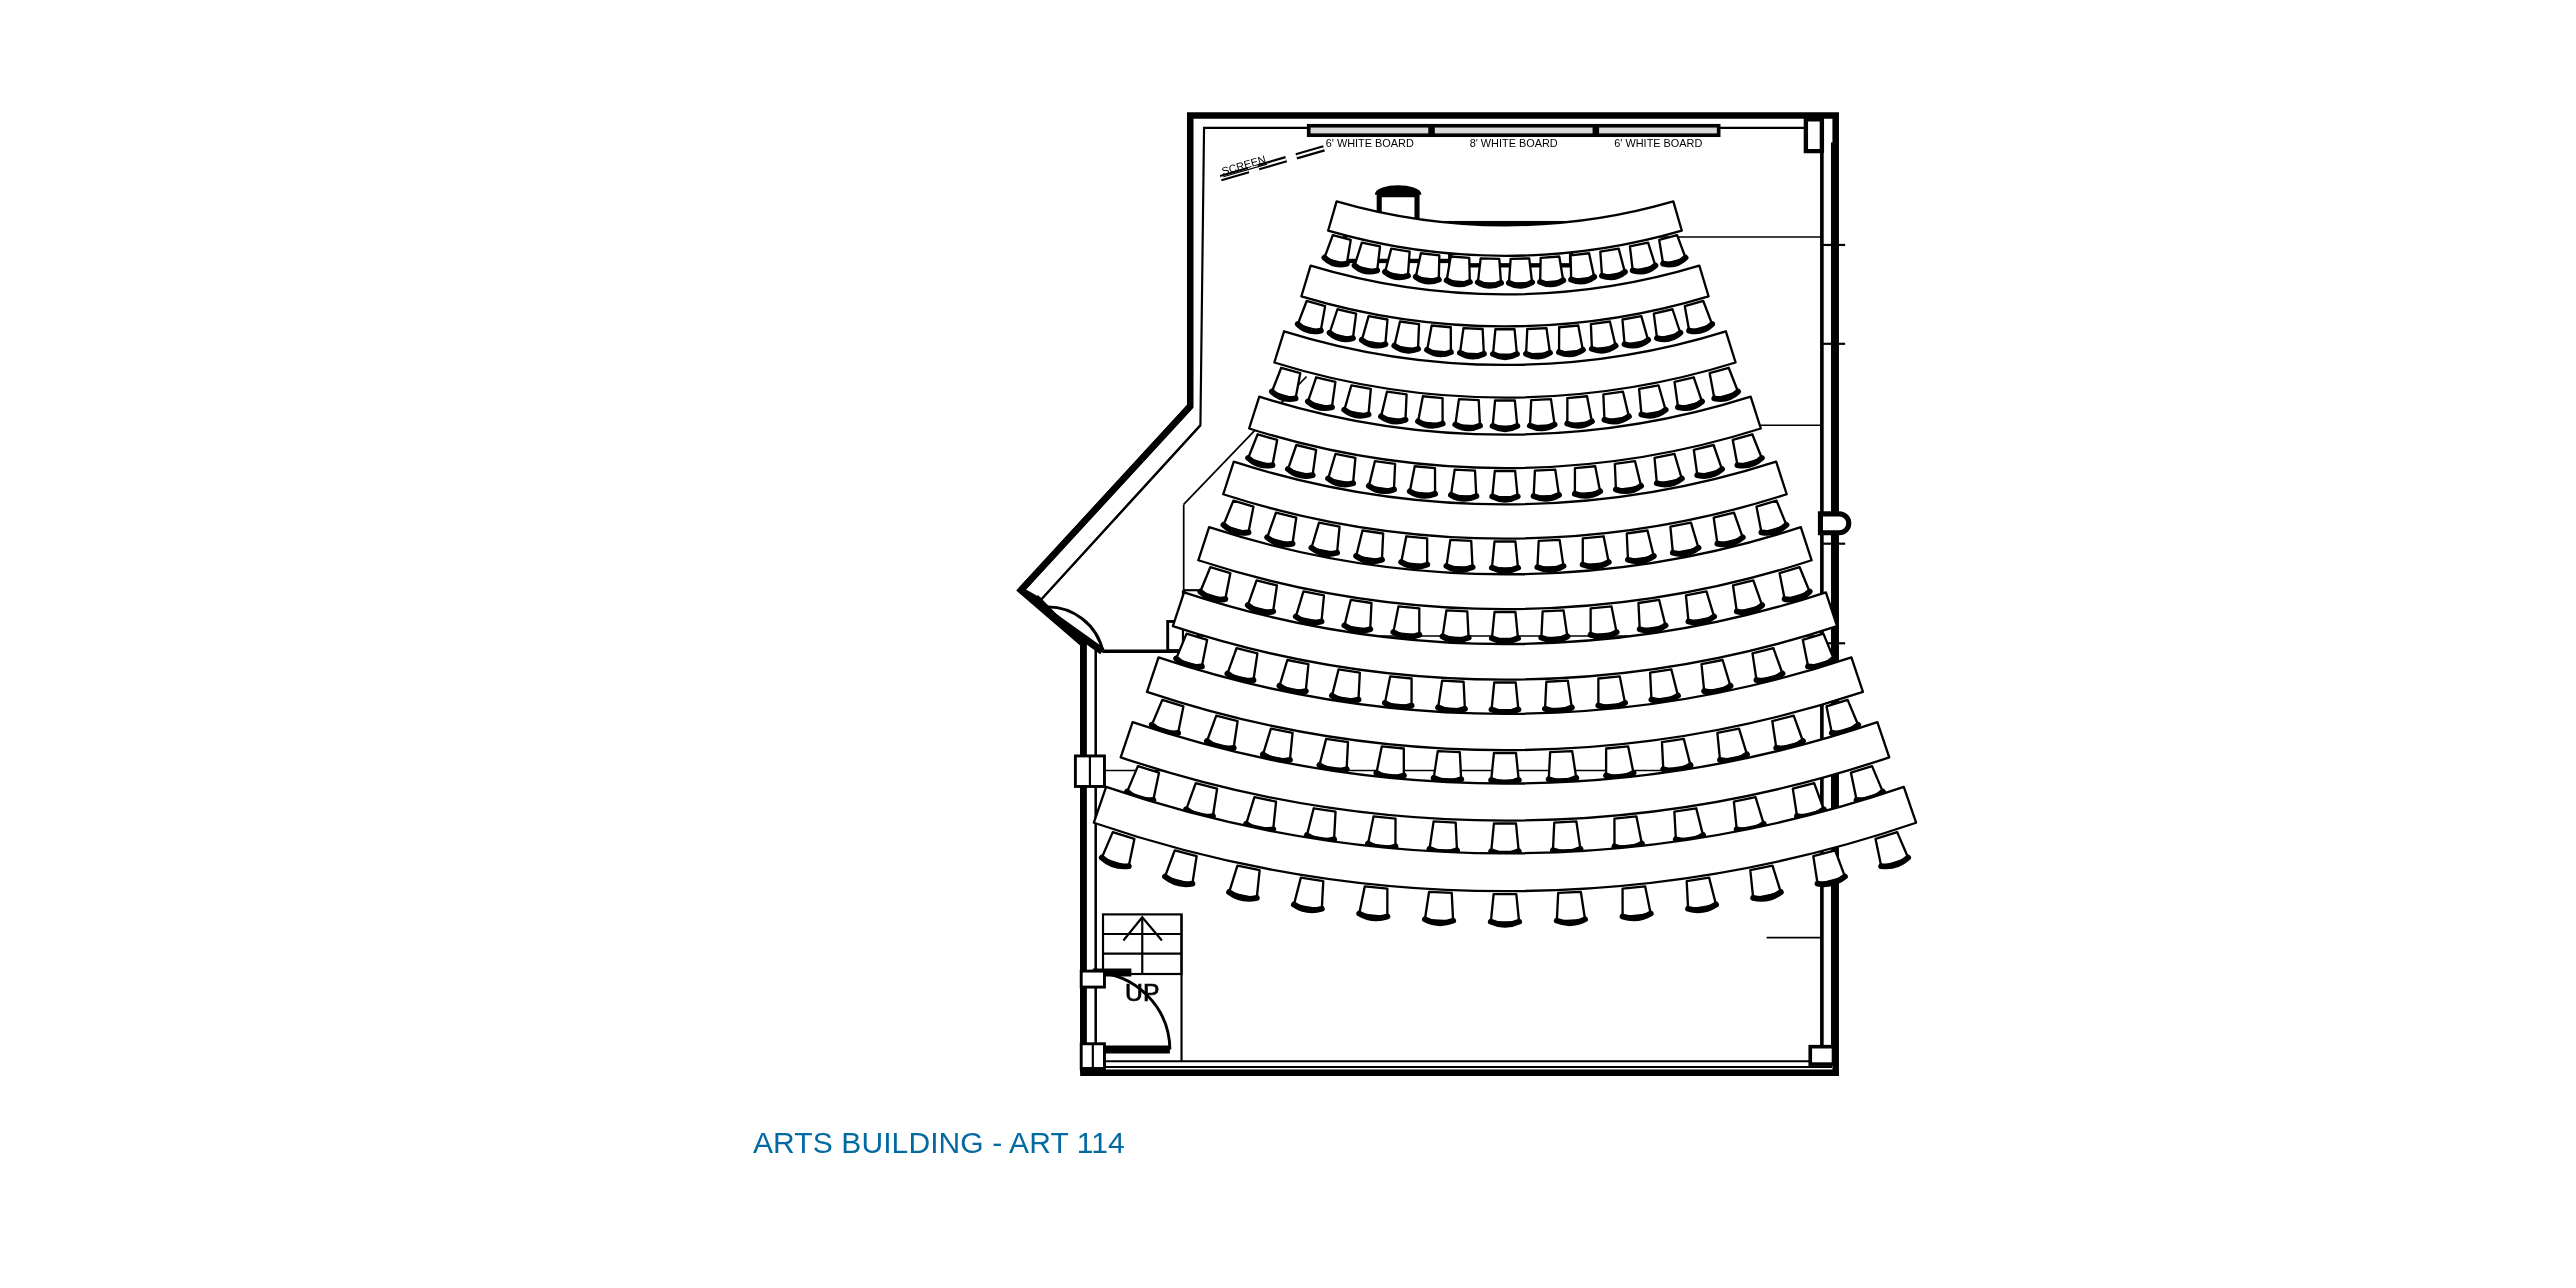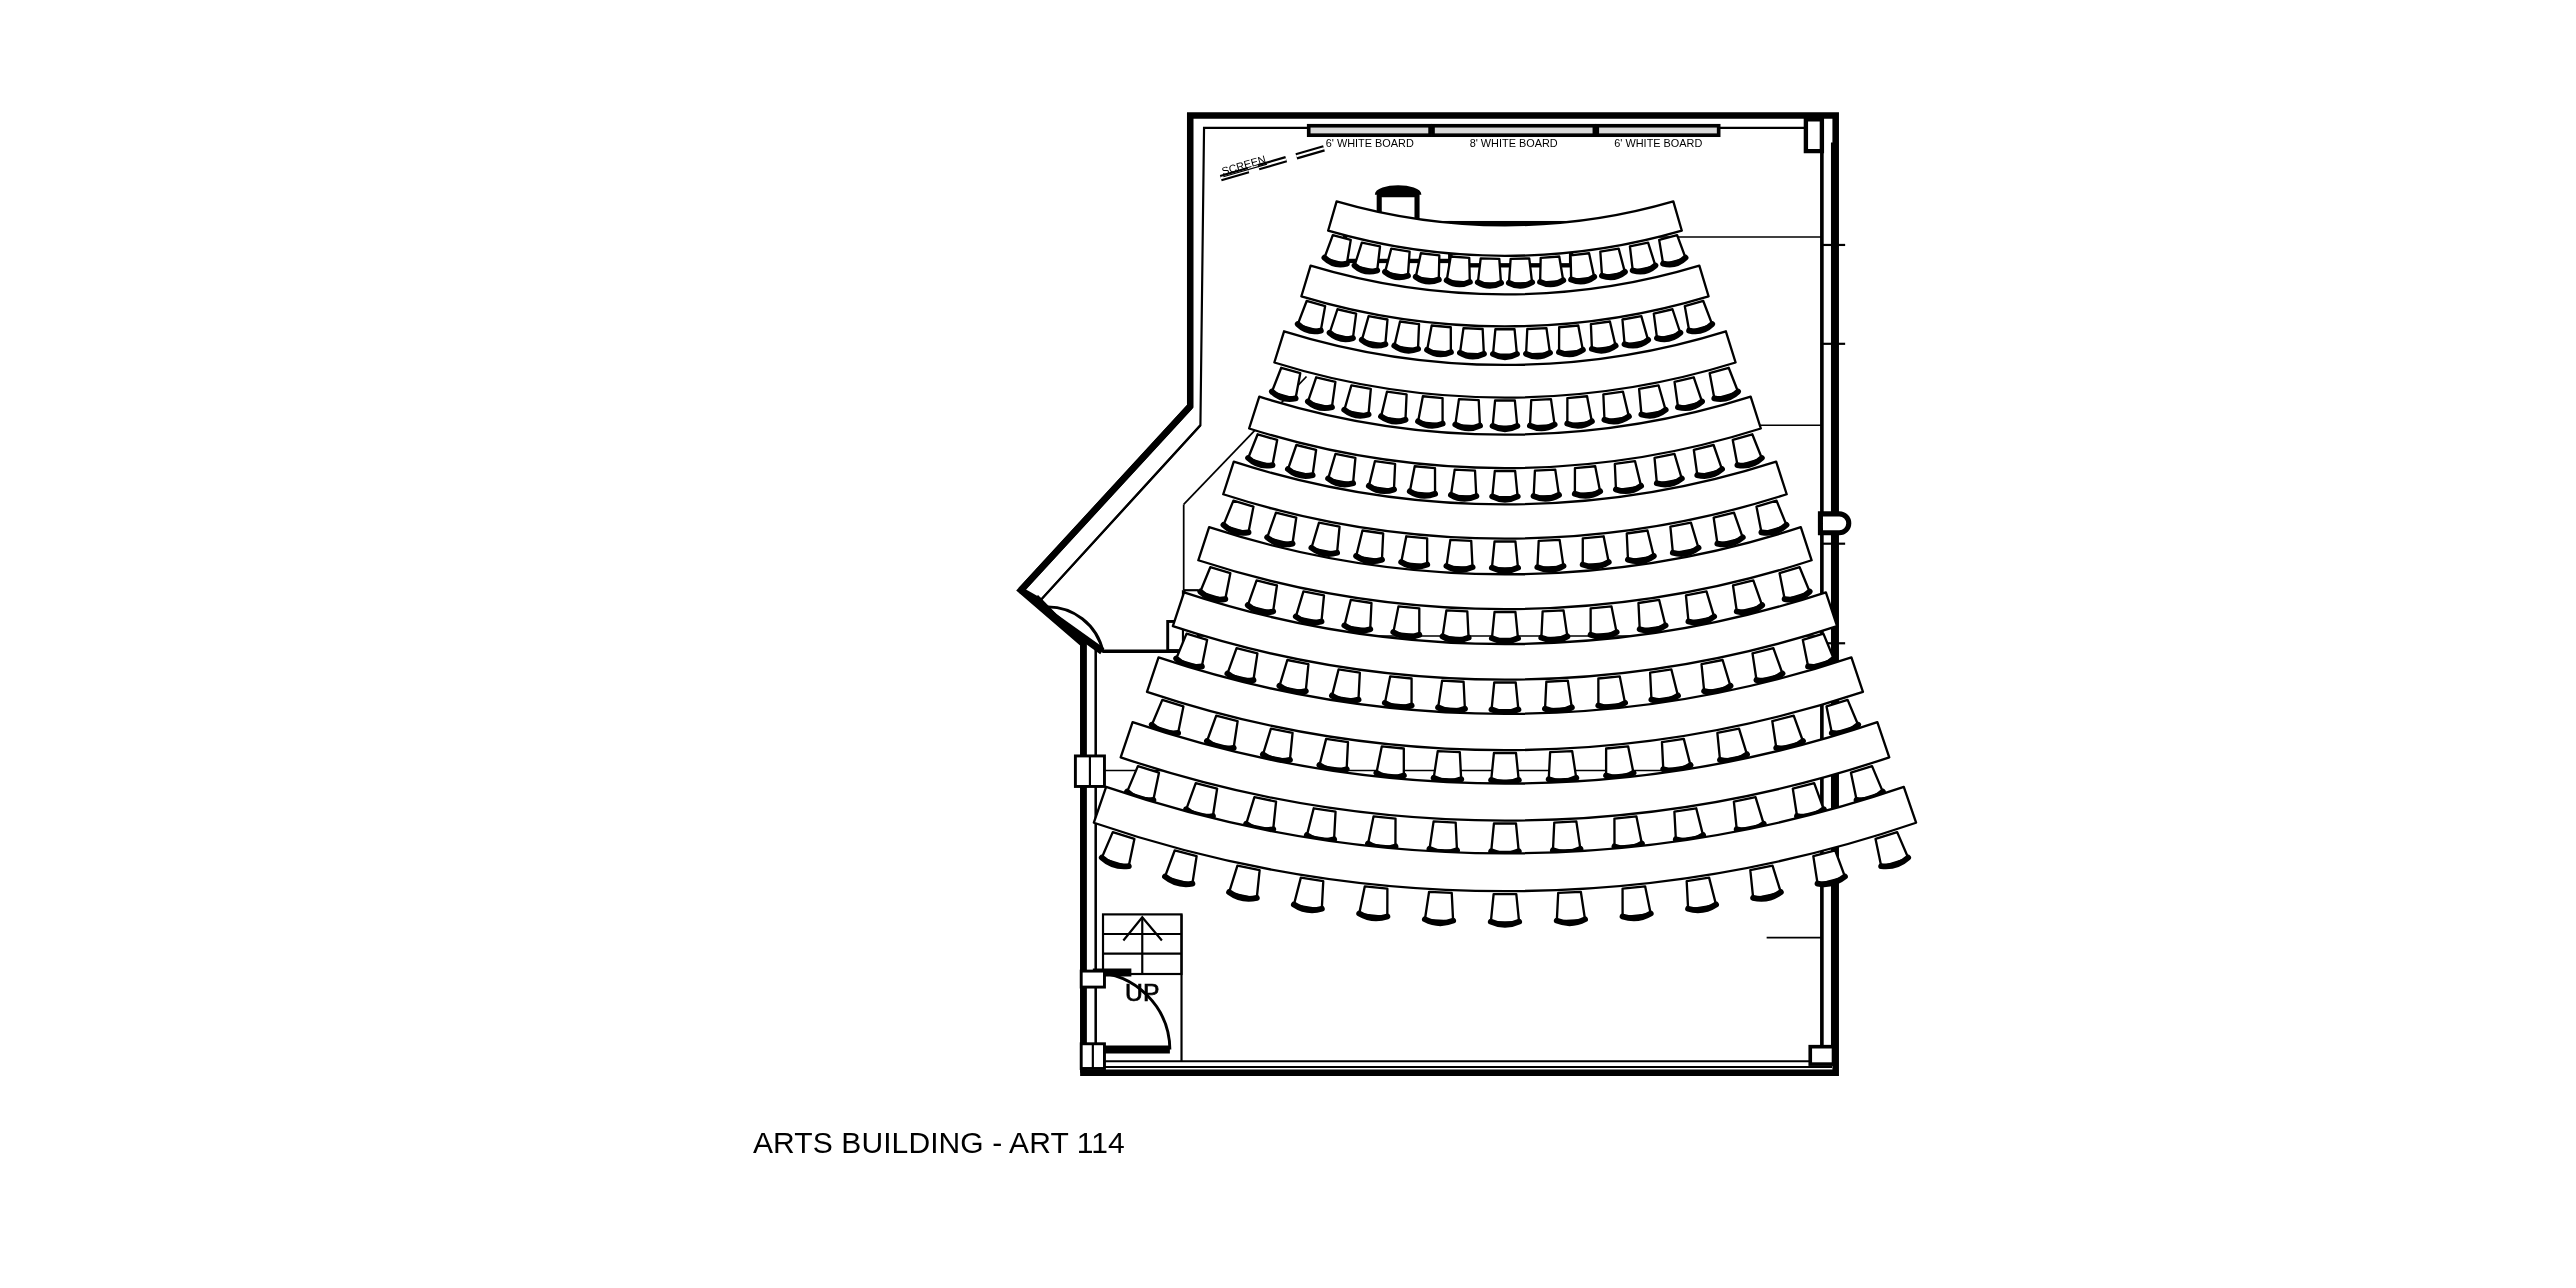--- a/index.html
+++ b/index.html
@@ -1,19 +1,19 @@
 <!DOCTYPE html>
 <html style="font-size:11.6px"><head>
 <meta charset="utf-8">
 <style>
   html,body{margin:0;padding:0;background:#ffffff;}
   body{width:2576px;height:1288px;font-family:"Liberation Sans",sans-serif;overflow:hidden;}
   #stage{position:relative;width:2576px;height:1288px;background:#fff;}
   #plan{position:absolute;left:0;top:0;width:2576px;height:1288px;}
-  .ttl{position:absolute;left:753px;top:1126px;font-size:30px;color:#000000;letter-spacing:0.1px;white-space:nowrap;font-family:"Liberation Sans",sans-serif;}
+  .ttl{position:absolute;left:753px;top:1126px;font-size:30px;color:#0369a1;letter-spacing:0.1px;white-space:nowrap;font-family:"Liberation Sans",sans-serif;}
 </style>
 </head>
 <body>
 
 <div id="stage">
 
   <svg id="plan" viewBox="0 0 3543 1772">
 
     <g fill="none" stroke="#000">
 

